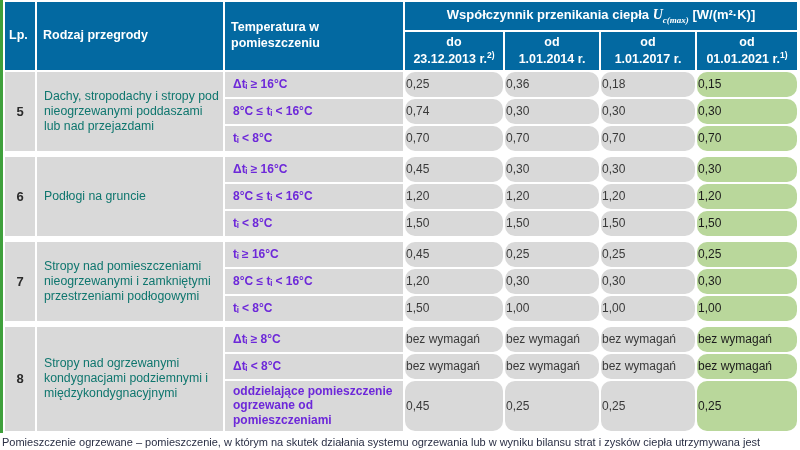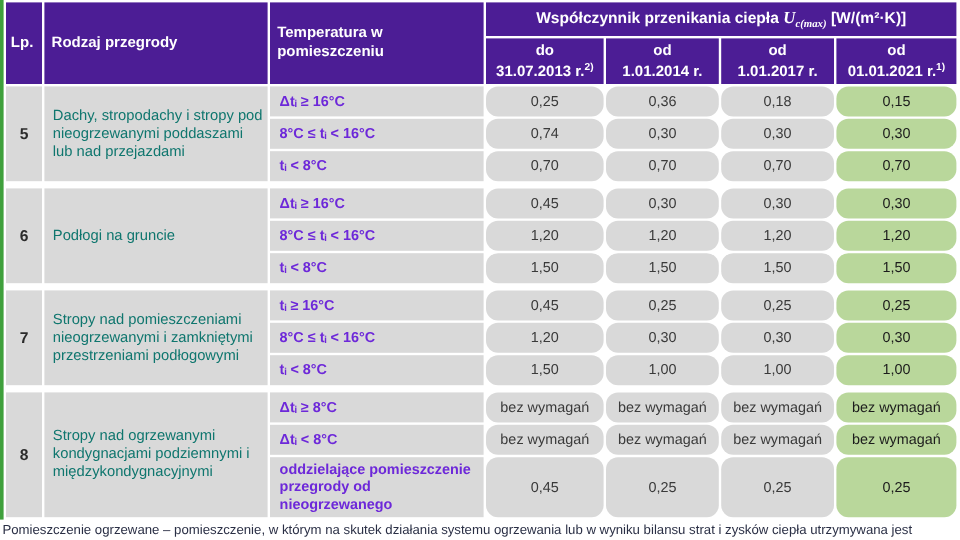--- a/index.html
+++ b/index.html
@@ -1,33 +1,33 @@
 <!DOCTYPE html>
 <html><head>
 <meta charset="utf-8">
 <style>
   html,body{margin:0;padding:0;background:#ffffff;width:800px;height:450px;overflow:hidden;
     font-family:"Liberation Sans","DejaVu Sans",sans-serif;}
   .tablewrap{border-left:3px solid #3fa03c;width:797px;}
   table.tbl{border-collapse:separate;border-spacing:2px;table-layout:fixed;width:796px;}
   .tbl th,.tbl td{margin:0;vertical-align:middle;}
   
-  .hgreen{background:#4c1d95;color:#ffffff;font-weight:bold;text-align:left;padding:2px 6px;font-size:12.5px;line-height:1.25;}
+  .hgreen{background:#0369a1;color:#ffffff;font-weight:bold;text-align:left;padding:2px 6px;font-size:12.5px;line-height:1.25;}
   .hcenter{text-align:center;padding:2px 2px;}
   .u-title{font-size:13px;}
   .u-sym{font-family:"Liberation Serif","DejaVu Serif",serif;font-style:italic;font-weight:bold;font-size:14px;}
   .u-sub{font-family:"Liberation Serif","DejaVu Serif",serif;font-style:italic;font-weight:bold;font-size:9px;vertical-align:sub;}
   .period{font-size:12.5px;line-height:1.3;}
   .period sup{font-size:8.5px;}
   
   .cell{background:#d9d9d9;color:#3a3a3a;font-size:12px;}
   .lpcell{text-align:center;font-weight:bold;color:#2b2b2b;font-size:13px;}
   .name{font-weight:normal;color:#0f766e;text-align:left;padding:2px 4px 2px 7px;font-size:12.3px;line-height:1.22;}
   .cond{font-weight:bold;color:#6d28d9;text-align:left;padding:2px 4px 2px 8px;line-height:1.2;}
-  .val{text-align:center;border-radius:10px;}
+  .val{border-radius:10px;}
   .hl{background:#b9d79b;font-weight:normal;color:#1c1c1c;}
   tr.spacer td{background:transparent;height:2px;padding:0;line-height:0;font-size:0;}
   
   .footnotes{padding:3px 4px 0 2px;color:#2a2f45;font-size:11px;line-height:1.27;}
   .footnotes p{margin:0 0 1px 0;}
 </style>
 </head>
 <body>
 
 <div class="tablewrap">
@@ -45,21 +45,21 @@
   <tbody>
         <tr>
     <th class="hgreen" rowspan="2" style="height:60px;padding-left:4px;">Lp.</th>
     <th class="hgreen" rowspan="2">Rodzaj przegrody</th>
     <th class="hgreen" rowspan="2">Temperatura w pomieszczeniu</th>
     <th class="hgreen hcenter u-title" colspan="4" style="height:24px;"><span>Współczynnik przenikania ciepła </span><span class="u-sym">U</span><span class="u-sub">c(max)</span><span> [W/(m²·K)]</span></th>
   </tr>
   <tr>
     <th class="hgreen hcenter period" style="height:32px;">
             <div>do</div>
-            <div><span>31.07.2013 r.</span><sup>2)</sup></div>
+            <div><span>23.12.2013 r.</span><sup>2)</sup></div>
           </th>
     <th class="hgreen hcenter period">
             <div>od</div>
             <div><span>1.01.2014 r.</span><sup></sup></div>
           </th>
     <th class="hgreen hcenter period">
             <div>od</div>
             <div><span>1.01.2017 r.</span><sup></sup></div>
           </th>
     <th class="hgreen hcenter period">
@@ -159,21 +159,21 @@
     <td class="cell val hl">bez wymagań</td>
   </tr>
   <tr>
     <td class="cell cond" style="height:21px;">Δtᵢ &lt; 8°C</td>
     <td class="cell val">bez wymagań</td>
     <td class="cell val">bez wymagań</td>
     <td class="cell val">bez wymagań</td>
     <td class="cell val hl">bez wymagań</td>
   </tr>
   <tr>
-    <td class="cell cond" style="height:46px;">oddzielające pomieszczenie przegrody od nieogrzewanego</td>
+    <td class="cell cond" style="height:46px;">oddzielające pomieszczenie ogrzewane od pomieszczeniami</td>
     <td class="cell val">0,45</td>
     <td class="cell val">0,25</td>
     <td class="cell val">0,25</td>
     <td class="cell val hl">0,25</td>
   </tr>
 </tbody>
     </table>
 </div>
 
 <div class="footnotes">

